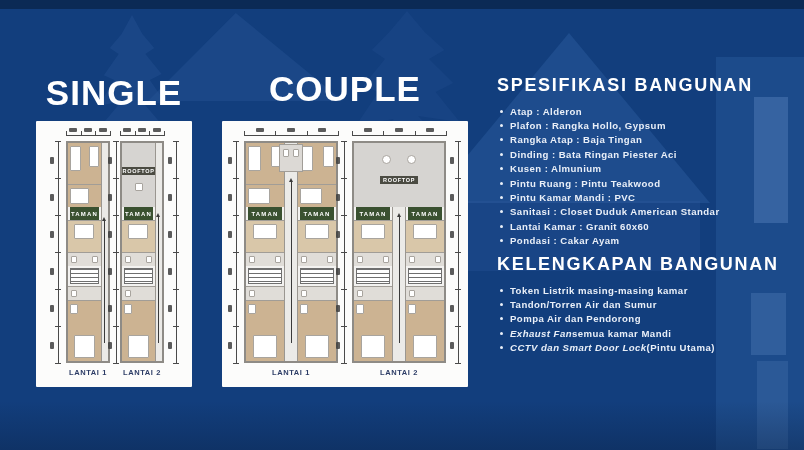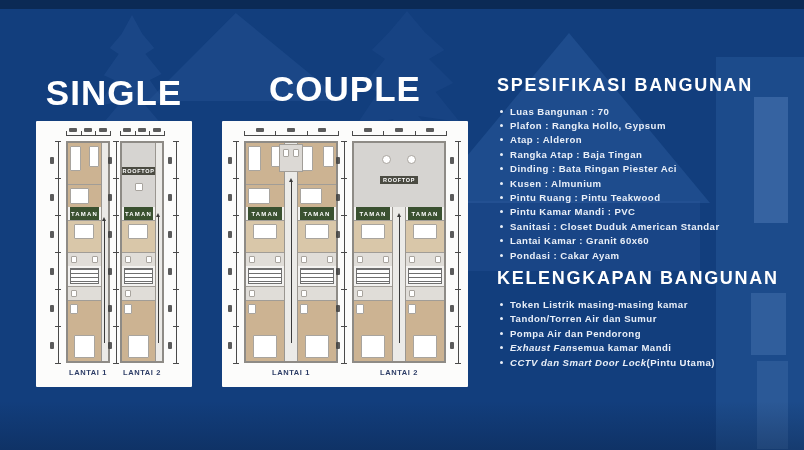--- a/index.html
+++ b/index.html
@@ -373,29 +373,25 @@
         <div class="dim-num" style="left: 0px; top: 164px; width: 4px; height: 7px;"></div>
         <div class="dim-num" style="left: 0px; top: 201px; width: 4px; height: 7px;"></div>
       </div>
     </div>
 
   <div class="specs">
     <h2>SPESIFIKASI BANGUNAN</h2>
     <ul id="spec-list" class="spec-list">
         <li>
           <span class="dot"></span>
-          <span>Luas Bangunan : 70</span>
+          <span>Atap : Alderon</span>
         </li>
         <li>
           <span class="dot"></span>
           <span>Plafon : Rangka Hollo, Gypsum</span>
-        </li>
-        <li>
-          <span class="dot"></span>
-          <span>Atap : Alderon</span>
         </li>
         <li>
           <span class="dot"></span>
           <span>Rangka Atap : Baja Tingan</span>
         </li>
         <li>
           <span class="dot"></span>
           <span>Dinding : Bata Ringan Piester Aci</span>
         </li>
         <li>

